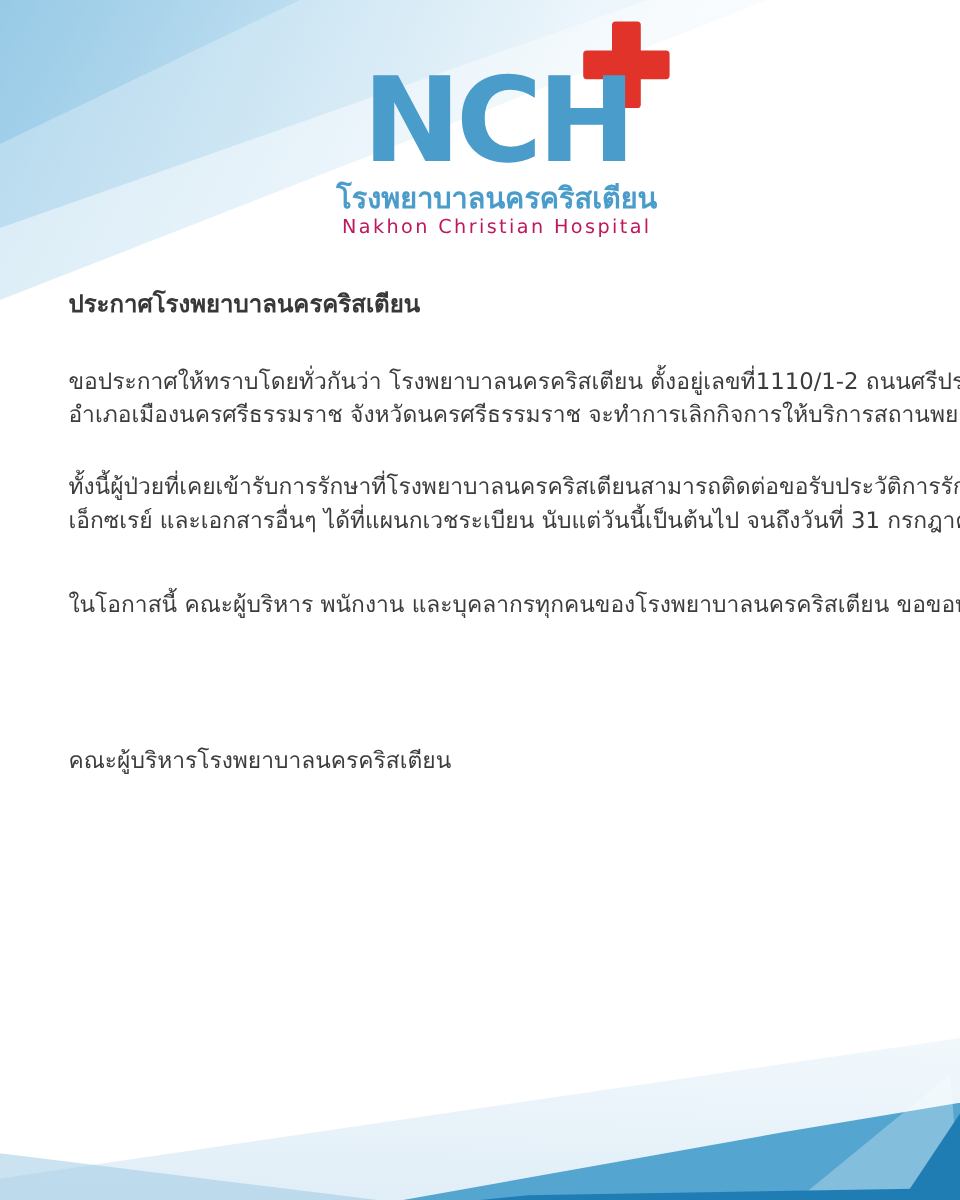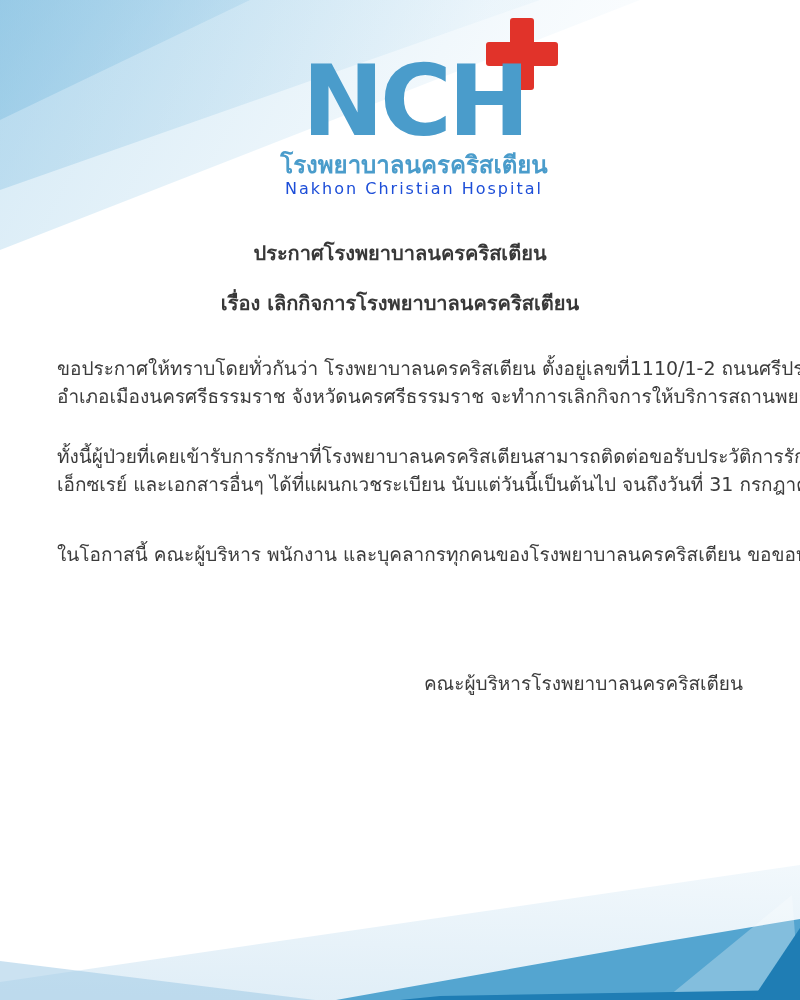--- a/index.html
+++ b/index.html
@@ -44,31 +44,31 @@
   
   .logo{position:absolute;top:52px;left:0;right:0;text-align:center;margin-left:28px;}
   .logo-mark{position:relative;display:inline-block;}
   .cross-icon{position:absolute;top:-34px;right:-32px;width:72px;height:72px;z-index:0;}
   .cross-icon .bar-v{position:absolute;left:24px;top:0;width:24px;height:72px;background:#e1332a;border-radius:3px;}
   .cross-icon .bar-h{position:absolute;left:0;top:24px;width:72px;height:24px;background:#e1332a;border-radius:3px;}
   .nch-text{position:relative;z-index:1;
     font-size:98px;font-weight:bold;letter-spacing:-4px;line-height:1.0;
     color:#4a9ccb;}
   .thai-name{margin-top:2px;font-size:24px;font-weight:bold;color:#4a9ccb;line-height:1.1;}
-  .eng-name{margin-top:1px;font-size:16px;color:#1d4ed8;letter-spacing:2px;line-height:1.2;}
+  .eng-name{margin-top:1px;font-size:16px;color:#be185d;letter-spacing:2px;line-height:1.2;}
   
   .content{position:absolute;left:57px;right:57px;top:238px;}
   .doc-title,.doc-subject{
-    text-align:center;font-weight:bold;font-size:20px;color:#383838;line-height:30px;}
+    text-align:left;font-weight:bold;font-size:20px;color:#383838;line-height:30px;}
   .doc-subject{margin-top:20px;}
   .para{margin-top:32px;font-size:19px;line-height:28px;color:#3c3c3c;}
   .para.p1{margin-top:36px;}
   .para.p3{margin-top:42px;}
   .line{white-space:nowrap;}
-  .signoff{margin-top:100px;text-align:right;font-size:19px;color:#3c3c3c;}
+  .signoff{margin-top:100px;text-align:left;font-size:19px;color:#3c3c3c;}
 </style>
 </head>
 <body>
 
 <div class="page">
 
   <div class="decor tl-1"></div>
   <div class="decor tl-2"></div>
   <div class="decor tl-3"></div>
 
@@ -86,21 +86,20 @@
           <span class="bar-h"></span>
       </span>
       <div class="nch-text">NCH</div>
     </div>
     <div class="thai-name">โรงพยาบาลนครคริสเตียน</div>
     <div class="eng-name">Nakhon Christian Hospital</div>
   </div>
 
   <div class="content">
     <div class="doc-title">ประกาศโรงพยาบาลนครคริสเตียน</div>
-    <div class="doc-subject">เรื่อง เลิกกิจการโรงพยาบาลนครคริสเตียน</div>
 
     <div class="para p1">
       <div class="line">ขอประกาศให้ทราบโดยทั่วกันว่า โรงพยาบาลนครคริสเตียน ตั้งอยู่เลขที่1110/1-2 ถนนศรีปราชญ์ ตำบลคลัง</div>
       <div class="line">อำเภอเมืองนครศรีธรรมราช จังหวัดนครศรีธรรมราช จะทำการเลิกกิจการให้บริการสถานพยาบาลใน</div>
     </div>
 
     <div class="para p2">
       <div class="line">ทั้งนี้ผู้ป่วยที่เคยเข้ารับการรักษาที่โรงพยาบาลนครคริสเตียนสามารถติดต่อขอรับประวัติการรักษา ฟิล์ม</div>
       <div class="line">เอ็กซเรย์ และเอกสารอื่นๆ ได้ที่แผนกเวชระเบียน นับแต่วันนี้เป็นต้นไป จนถึงวันที่ 31 กรกฎาคม 2568</div>
     </div>

